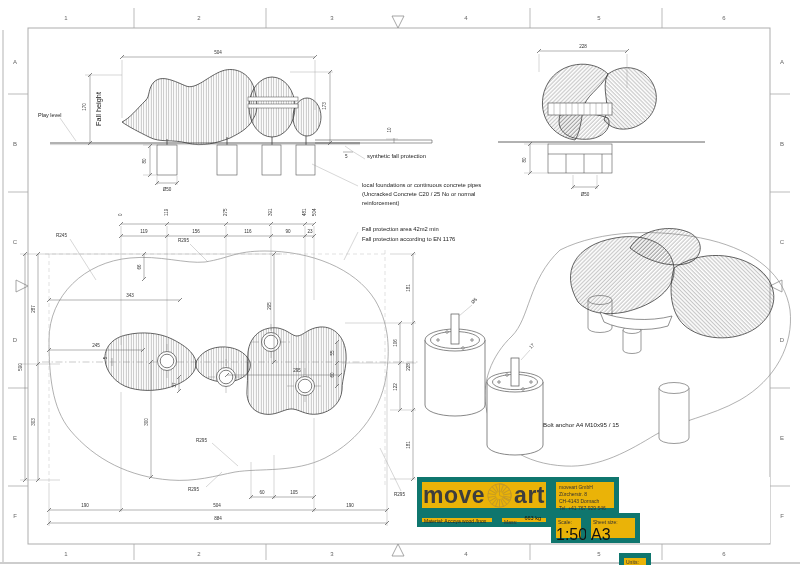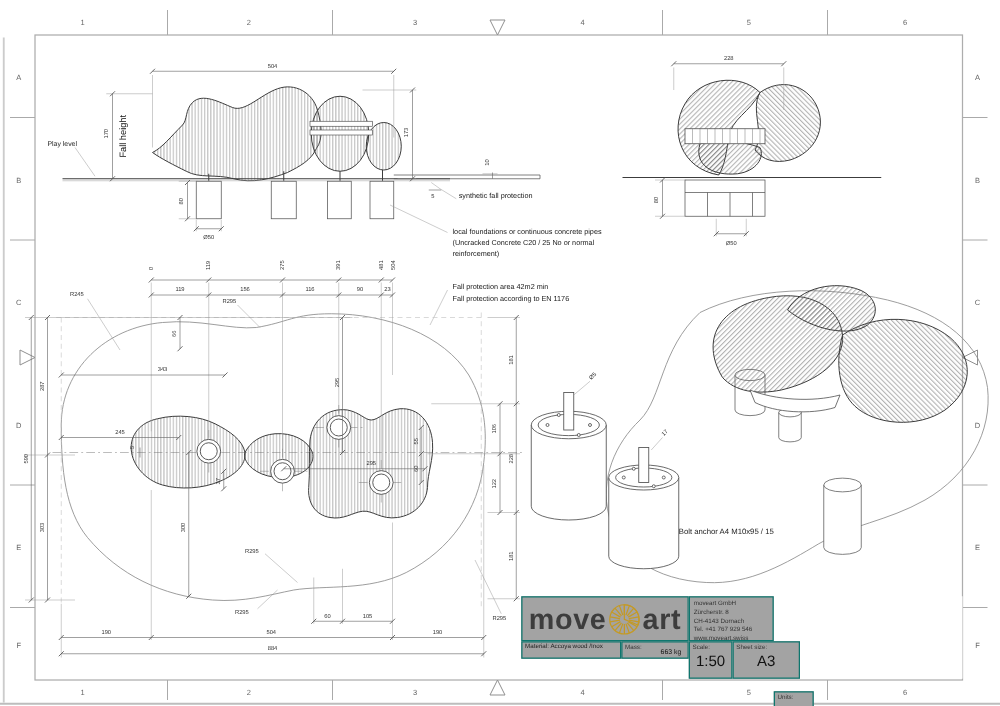--- a/index.html
+++ b/index.html
@@ -11,27 +11,27 @@
   .bordertext{font-size:6px;fill:#666;}
   .mid{text-anchor:middle;}
   .thin{stroke:#666;stroke-width:.5;fill:none;}
   .ext{stroke:#9a9a9a;stroke-width:.4;fill:none;}
   .main{stroke:#3c3c3c;stroke-width:.8;}
   .lite{stroke:#8f8f8f;stroke-width:.7;fill:none;}
   .dashed{stroke:#c2c2c2;stroke-width:.5;fill:none;stroke-dasharray:4 3;}
   .cline{stroke:#8a8a8a;stroke-width:.45;fill:none;stroke-dasharray:7 2.5 1.5 2.5;}
   
   .tb{position:absolute;left:417px;top:477px;width:353px;height:66px;background:#fff;font-size:5px;color:#222;}
-  .tb .cell{position:absolute;border:1px solid #0f766e;box-sizing:border-box;background:#a3a3a3;}
+  .tb .cell{position:absolute;border:5px solid #0f766e;box-sizing:border-box;background:#eab308;}
   .lbl{font-size:5px;color:#333;display:block;padding:1px 0 0 2px;}
   .logo-cell{display:flex;align-items:center;justify-content:center;}
   .logo-word{font-size:23px;color:#3d3d3d;font-weight:600;letter-spacing:.5px;line-height:1;}
   .addr{line-height:1.4;font-size:5px;padding:2px 0 0 3px;color:#333;}
   .desc-line{font-size:8px;padding-left:7px;line-height:1.25;color:#111;}
-  .bigval{font-size:12px;text-align:center;display:block;margin-top:1px;color:#111;}
+  .bigval{font-size:16px;display:block;margin-top:1px;color:#111;}
   .midval{font-size:10px;text-align:center;display:block;margin-top:3px;color:#111;}
   .dnumval{font-size:7.5px;text-align:center;display:block;color:#111;}
   .inlineval{font-size:5px;color:#222;}
   .massval{position:absolute;right:5px;bottom:1px;font-size:5.5px;color:#111;}
 </style>
 </head>
 <body>
 
 <div class="sheet">
 <svg width="800" height="565" viewBox="0 0 800 565">

